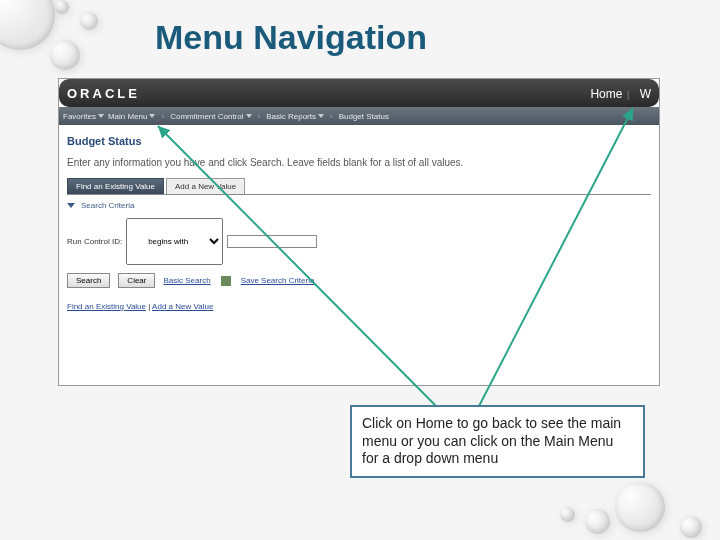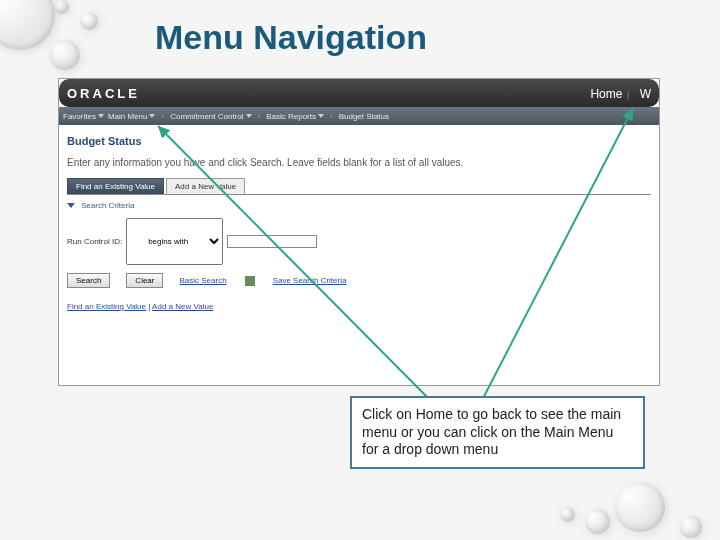--- a/index.html
+++ b/index.html
@@ -149,21 +149,21 @@
   .checkbox-row {
     display: flex;
     align-items: center;
     gap: 3px;
     font-size: 8px;
     margin: 8px 0 14px;
   }
   .button-row {
     display: flex;
     align-items: center;
-    gap: 16px;
+    gap: 8px;
     font-size: 8px;
     margin-bottom: 14px;
   }
   .btn {
     font-size: 8px;
     padding: 2px 8px;
     background: linear-gradient(#fafafa,#ddd);
     border: 1px solid #888;
     cursor: pointer;
   }
@@ -179,21 +179,21 @@
     background: #6a8a5a;
     position: relative;
     margin: 0 2px;
   }
   .bottom-links {
     font-size: 8px;
     color: #2a4a9a;
   }
   .callout {
     position: absolute;
-    top: 396px;
+    top: 405px;
     left: 350px;
     width: 295px;
     padding: 8px 10px;
     background: #fff;
     border: 2px solid #4a7a9a;
     font-size: 14px;
     font-family: 'Segoe UI', Arial, sans-serif;
     color: #222;
     line-height: 1.25;
   }

